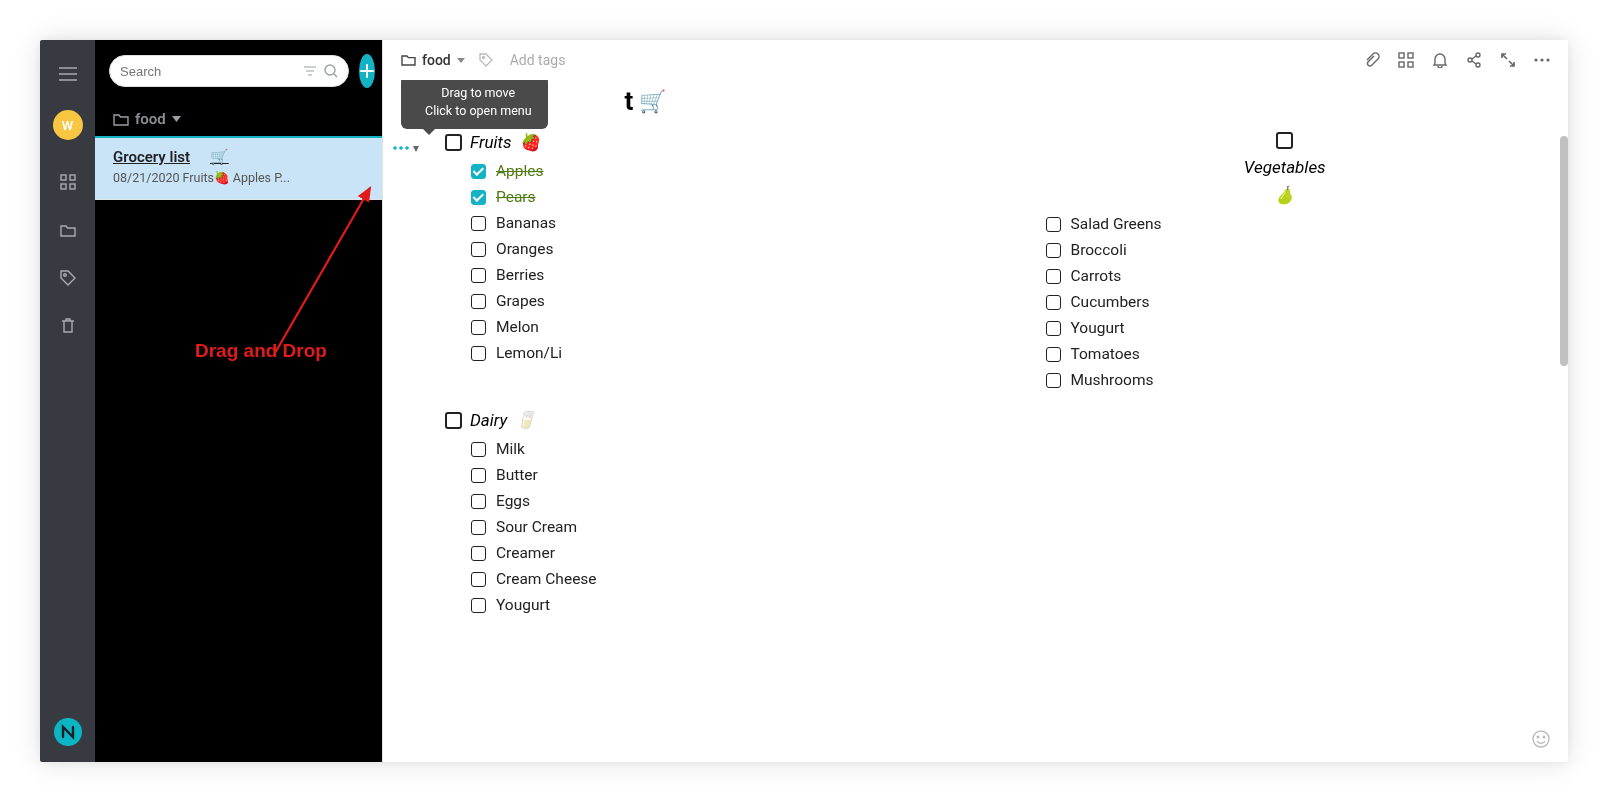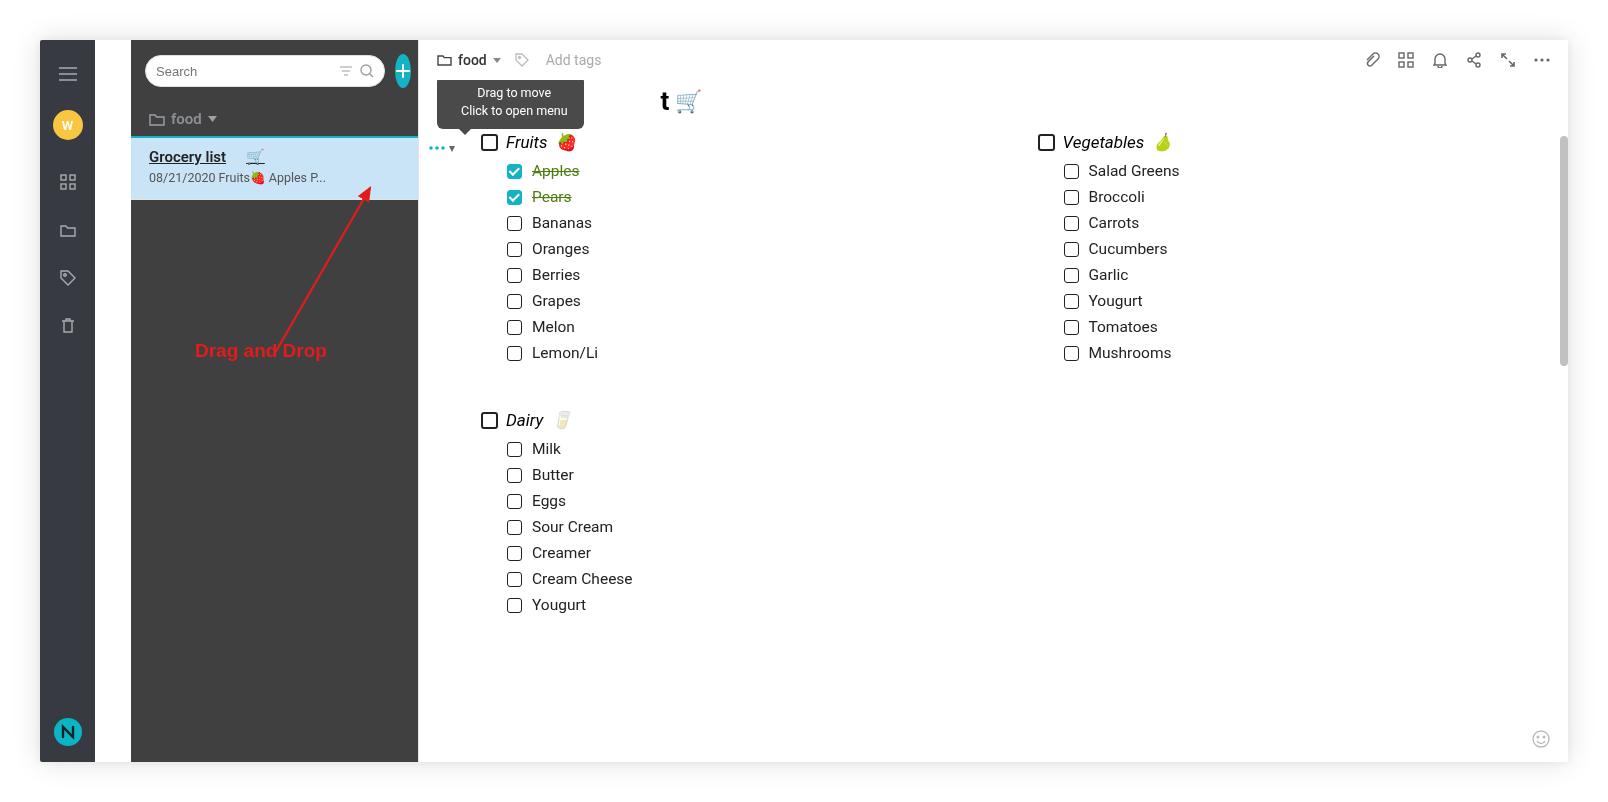--- a/index.html
+++ b/index.html
@@ -4,21 +4,21 @@
 <style>
   * { box-sizing: border-box; margin: 0; padding: 0; }
   body { font-family: -apple-system, BlinkMacSystemFont, "Segoe UI", Roboto, sans-serif; background: #fff; }
   .frame-outer { padding: 40px; }
   .frame { width: 1528px; height: 722px; margin: auto; box-shadow: 0 0 30px rgba(0,0,0,0.12), 0 0 8px rgba(0,0,0,0.06); border-radius: 2px; overflow: hidden; display: flex; position: relative; background: #fff; }
   .rail { width: 55px; background: #373a40; display: flex; flex-direction: column; align-items: center; padding-top: 16px; color: #a0a3a8; }
   .rail-btn { width: 36px; height: 36px; display: flex; align-items: center; justify-content: center; margin-bottom: 12px; cursor: pointer; }
   .avatar { width: 30px; height: 30px; background: #f9c642; border-radius: 50%; display:flex; align-items:center; justify-content:center; color:#fff; font-size:13px; font-weight:600; margin: 6px 0 24px 0; }
   .rail-spacer { flex:1; }
   .rail-logo { width:28px; height:28px; border-radius:50%; background:#0bb5c4; display:flex; align-items:center; justify-content:center; color:#182025; font-weight:700; margin-bottom:16px; }
-  .sidebar { width: 288px; background:#404040; border-right:1px solid #e3e3e3; display:flex; flex-direction:column;margin-left:36px; }
+  .sidebar { width: 288px; background:#000000; border-right:1px solid #e3e3e3; display:flex; flex-direction:column; }
   .sidebar-top { display:flex; align-items:center; gap:10px; padding:14px 14px 10px 14px; }
   .search { flex:1; height:32px; border:1px solid #e0e0e0; border-radius:16px; background:#fff; display:flex; align-items:center; padding:0 10px; color:#9aa0a6; font-size:13px; gap:8px; }
   .search input { border:none; outline:none; flex:1; font-size:13px; color:#333; background:transparent; }
   .add-btn { width:34px; height:34px; border-radius:50%; background:#13b2c4; display:flex; align-items:center; justify-content:center; color:#fff; cursor:pointer; }
   .folder-head { display:flex; align-items:center; gap:6px; padding: 12px 18px 8px 18px; color:#8a8f94; font-weight:600; font-size:15px; border-bottom:2px solid #13b2c4; }
   .note-card { padding:10px 18px 14px 18px; background:#c9e4f6; border-bottom:1px solid #e3e3e3; cursor:pointer; }
   .note-title { font-weight:600; font-size:15px; color:#222; display:flex; align-items:center; gap:20px;text-decoration:underline; }
   .note-sub { font-size:12.5px; color:#555; margin-top:4px; white-space:nowrap; overflow:hidden; text-overflow:ellipsis; }
   .main { flex:1; display:flex; flex-direction:column; position:relative; background:#fff; }
   .main-top { display:flex; align-items:center; padding:12px 18px; gap:14px; color:#888; font-size:14px; }
@@ -39,21 +39,21 @@
   .cb.checked { background:#13b2c4; border-color:#13b2c4; }
   .cb.checked::after { content:""; width:8px; height:4px; border-left:2px solid #fff; border-bottom:2px solid #fff; transform: rotate(-45deg) translate(0px,-1px); }
   .todo { display:flex; align-items:center; gap:10px; font-size:15.5px; color:#222; padding:4px 0 4px 70px; }
   .todo.striked span.txt { text-decoration: line-through; color:#4d7c0f; }
   .drag-handle { width:24px; height:24px; display:flex; align-items:center; justify-content:center; color:#13b2c4; cursor:grab; position:relative; }
   .chev { color:#666; font-size:12px; margin-left:-4px; }
   .tooltip { position:absolute; left:12px; top:-60px; background:#4a4a4a; color:#fff; padding:8px 16px 10px 24px; border-radius:6px; font-size:12.5px; line-height:1.4; white-space:nowrap; text-align:center; }
   .tooltip::after { content:""; position:absolute; bottom:-6px; left:22px; border:6px solid transparent; border-top-color:#4a4a4a; border-bottom:none; }
   .group.dairy { margin-top:44px; }
   .drag-row { display:flex; align-items:center; gap:4px; position:absolute; left:6px; top:56px; }
-  .vg-group .group-head { margin-left:44px; }
+  .vg-group .group-head { margin-left:44px;flex-direction:column; }
 
   
   .annot-text { position:absolute; left:155px; top:300px; color:#e21b1b; font-weight:800; font-size:19px; pointer-events:none; font-family: Arial, sans-serif; }
   .arrow-svg { position:absolute; left:225px; top:138px; pointer-events:none; }
   .scrollbar-fake { position:absolute; right:0; top:96px; width:8px; height:230px; background:#c1c1c1; border-radius:4px; }
   .smiley { position:absolute; right:18px; bottom:10px; color:#bbb; }
 </style>
 </head>
 <body>
 
@@ -330,24 +330,20 @@
                   <div class="todo">
                     <span class="cb small"></span>
                     <span class="txt">Carrots</span>
                   </div>
                   <div class="todo">
                     <span class="cb small"></span>
                     <span class="txt">Cucumbers</span>
                   </div>
                   <div class="todo">
                     <span class="cb small"></span>
-                    <span class="txt">Garlic</span>
-                  </div>
-                  <div class="todo">
-                    <span class="cb small"></span>
                     <span class="txt">Yougurt</span>
                   </div>
                   <div class="todo">
                     <span class="cb small"></span>
                     <span class="txt">Tomatoes</span>
                   </div>
                   <div class="todo">
                     <span class="cb small"></span>
                     <span class="txt">Mushrooms</span>
                   </div>

